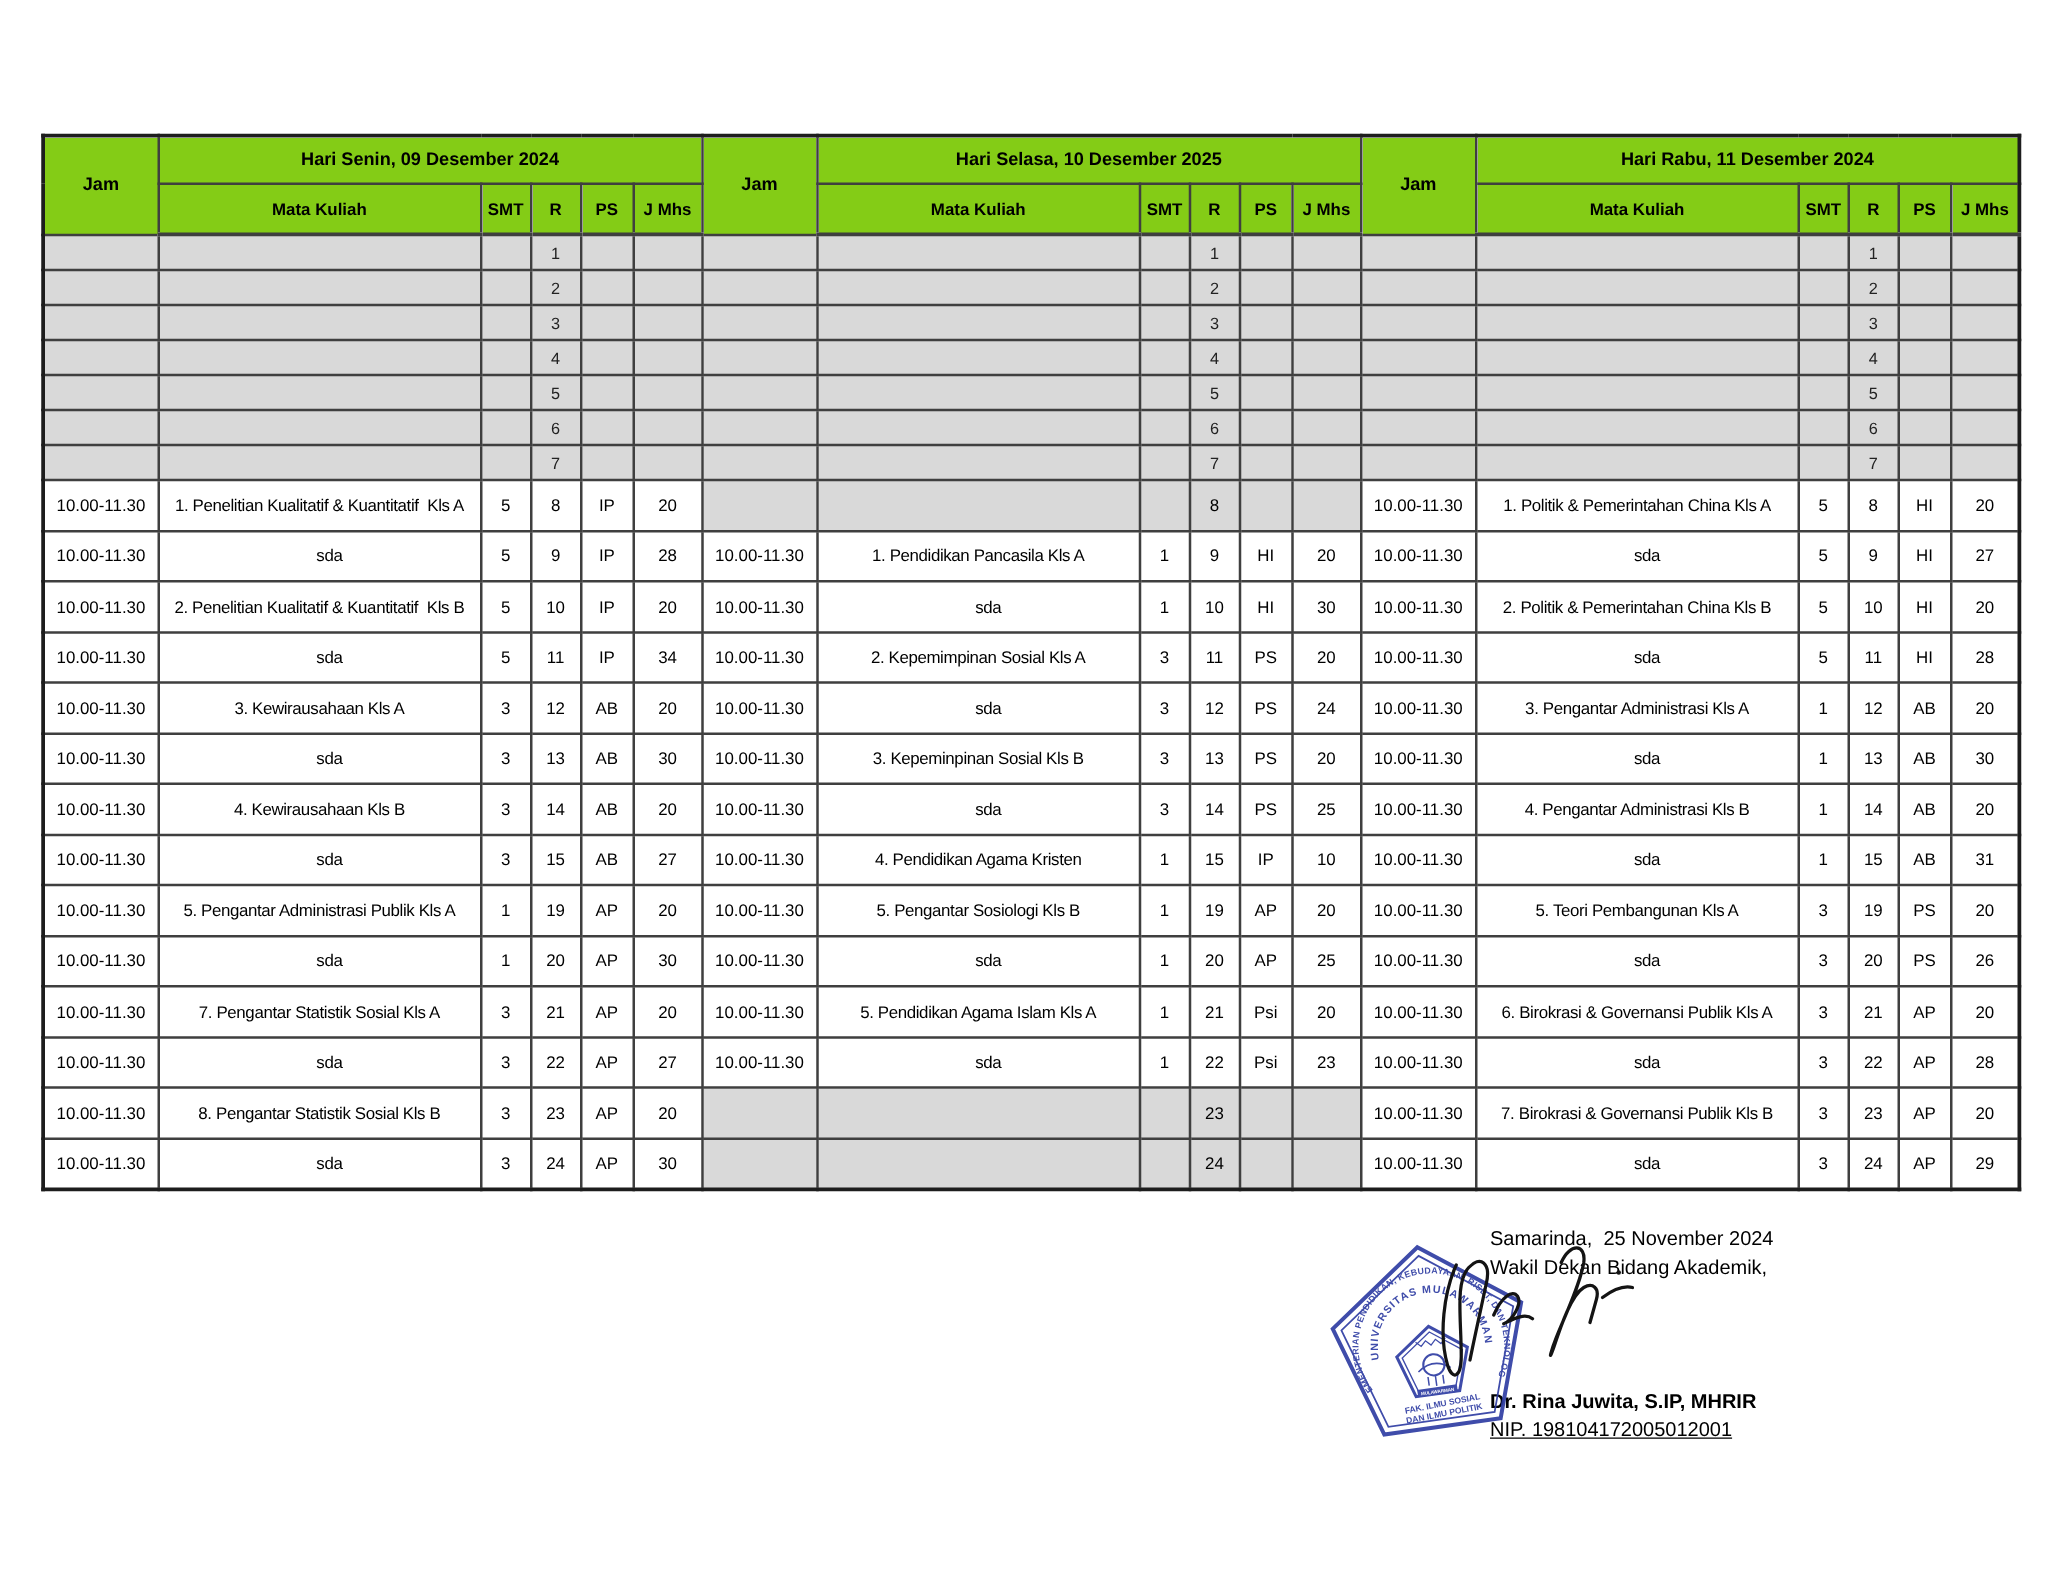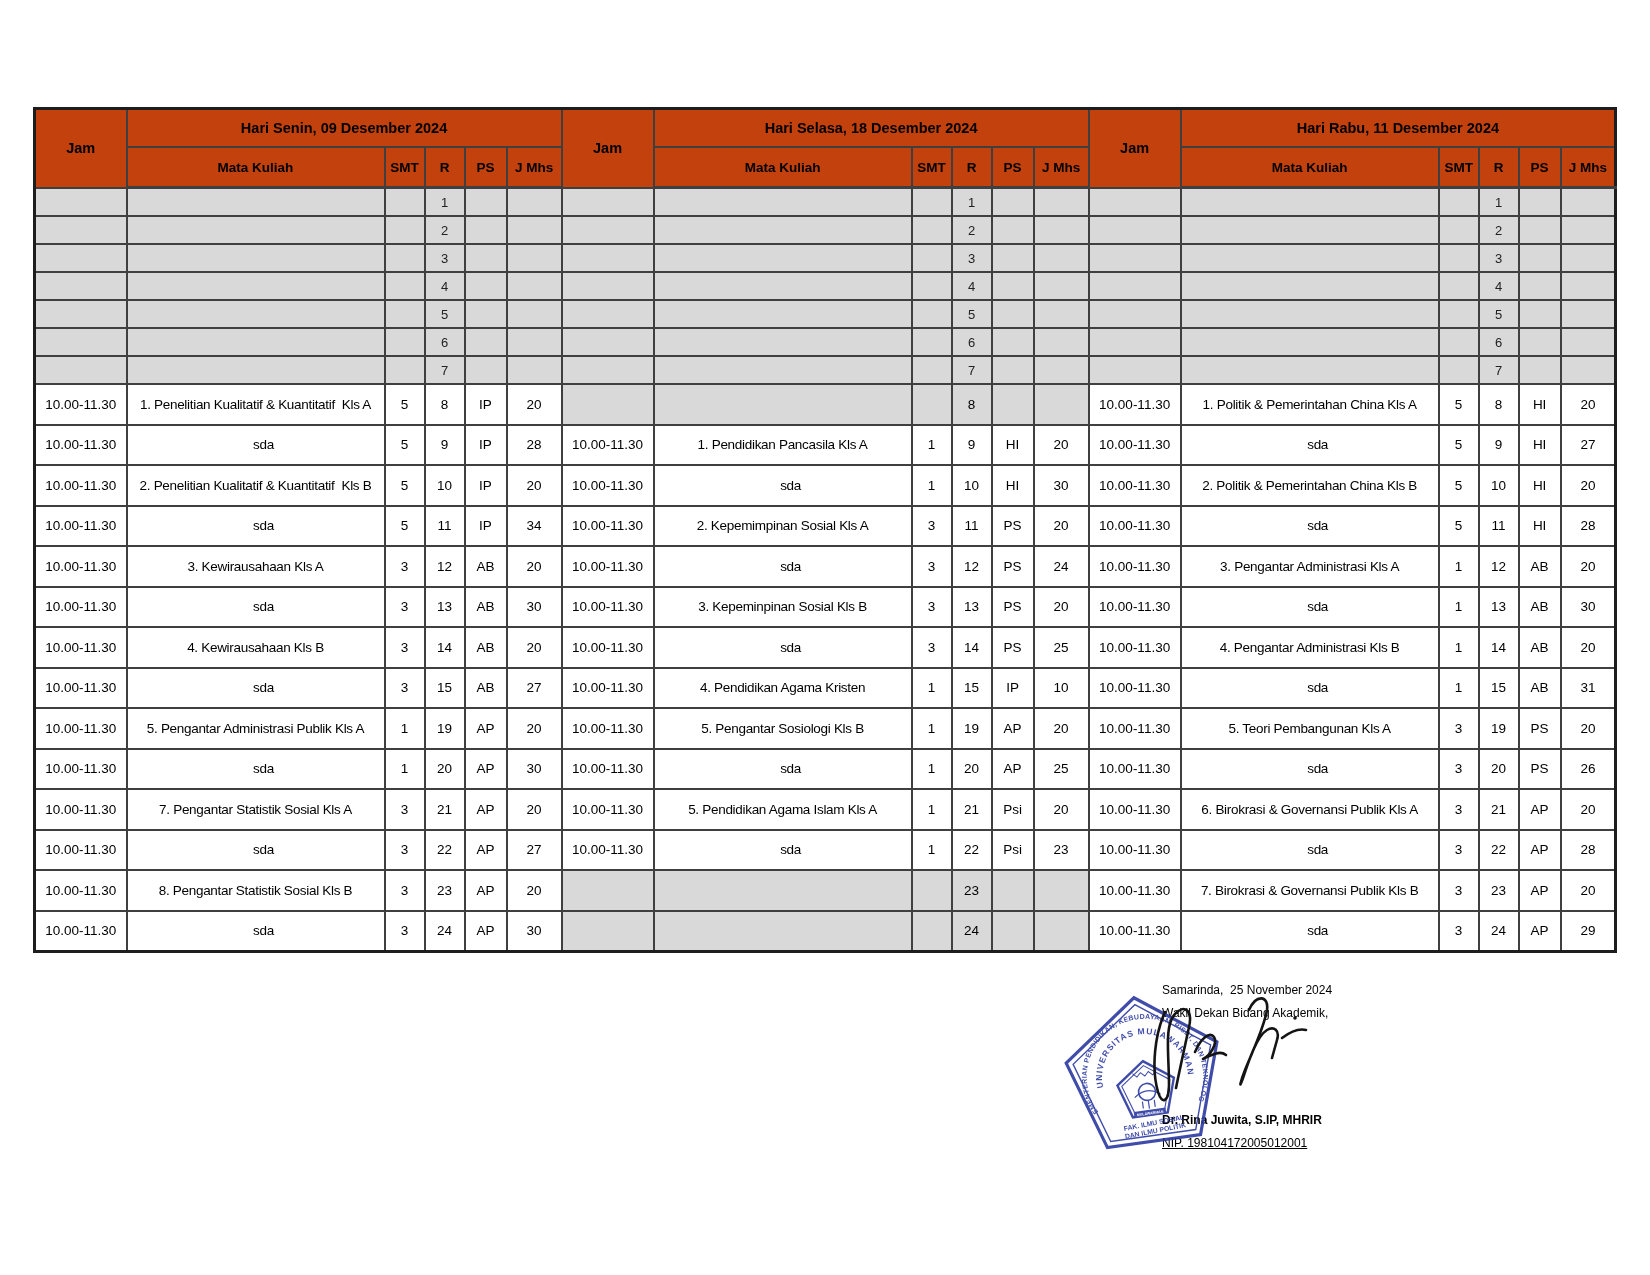--- a/index.html
+++ b/index.html
@@ -13,36 +13,36 @@
   
   table.sched{
     position:absolute;left:33px;top:107px;width:1581px;
     border-collapse:collapse;table-layout:fixed;
     border:3px solid #1d1d1d;
   }
   table.sched td, table.sched th{
     border:2px solid #3f3f3f;overflow:hidden;padding:0;
     vertical-align:middle;text-align:center;
   }
-  th{background:#c2410c;font-weight:bold;}
+  th{background:#84cc16;font-weight:bold;}
   tr.dayrow th{height:36px;font-size:14.5px;}
   tr.colrow th{height:38px;font-size:13.5px;border-bottom-width:3px;margin-top:15px;}
   tr.grayrow td{height:26px;background:#D9D9D9;font-size:13px;color:#222;}
   tr.datarow td{height:38.5px;font-size:13.5px;background:#fff;}
   tr.datarow td.empty{background:#D9D9D9;}
   td.mk{text-align:left;padding-left:5px;font-size:13px;letter-spacing:-0.3px;white-space:pre;}
   td.mk.ctr{text-align:center;padding-left:16px;}
   td.jam{white-space:nowrap;font-size:13.5px;}
 
   
   .footer-note{
     position:absolute;left:127px;top:983px;
     font-size:16.5px;font-weight:bold;letter-spacing:-0.1px;white-space:pre;
   }
-  .sig-line{position:absolute;left:1162px;font-size:12px;white-space:pre;}
+  .sig-line{position:absolute;left:1192px;font-size:16px;white-space:pre;}
   .sig-place{top:983px;}
   .sig-role{top:1006px;}
   .sig-name{top:1113px;font-weight:bold;}
   .sig-nip{top:1136px;text-decoration:underline;}
 
   .stamp-svg{position:absolute;left:1050px;top:990px;}
   .sign-svg{position:absolute;left:1145px;top:972px;}
 </style>
 </head>
 <body>
@@ -68,21 +68,21 @@
         <col style="width:40px">
         <col style="width:40px">
         <col style="width:42px">
         <col style="width:55px">
     </colgroup>
     <thead>
       <tr class="dayrow">
         <th rowspan="2">Jam</th>
         <th colspan="5">Hari Senin, 09 Desember 2024</th>
         <th rowspan="2">Jam</th>
-        <th colspan="5">Hari Selasa, 18 Desember 2024</th>
+        <th colspan="5">Hari Selasa, 10 Desember 2025</th>
         <th rowspan="2">Jam</th>
         <th colspan="5">Hari Rabu, 11 Desember 2024</th>
       </tr>
       <tr class="colrow">
         <th>Mata Kuliah</th>
         <th>SMT</th>
         <th>R</th>
         <th>PS</th>
         <th>J Mhs</th>
         <th>Mata Kuliah</th>

